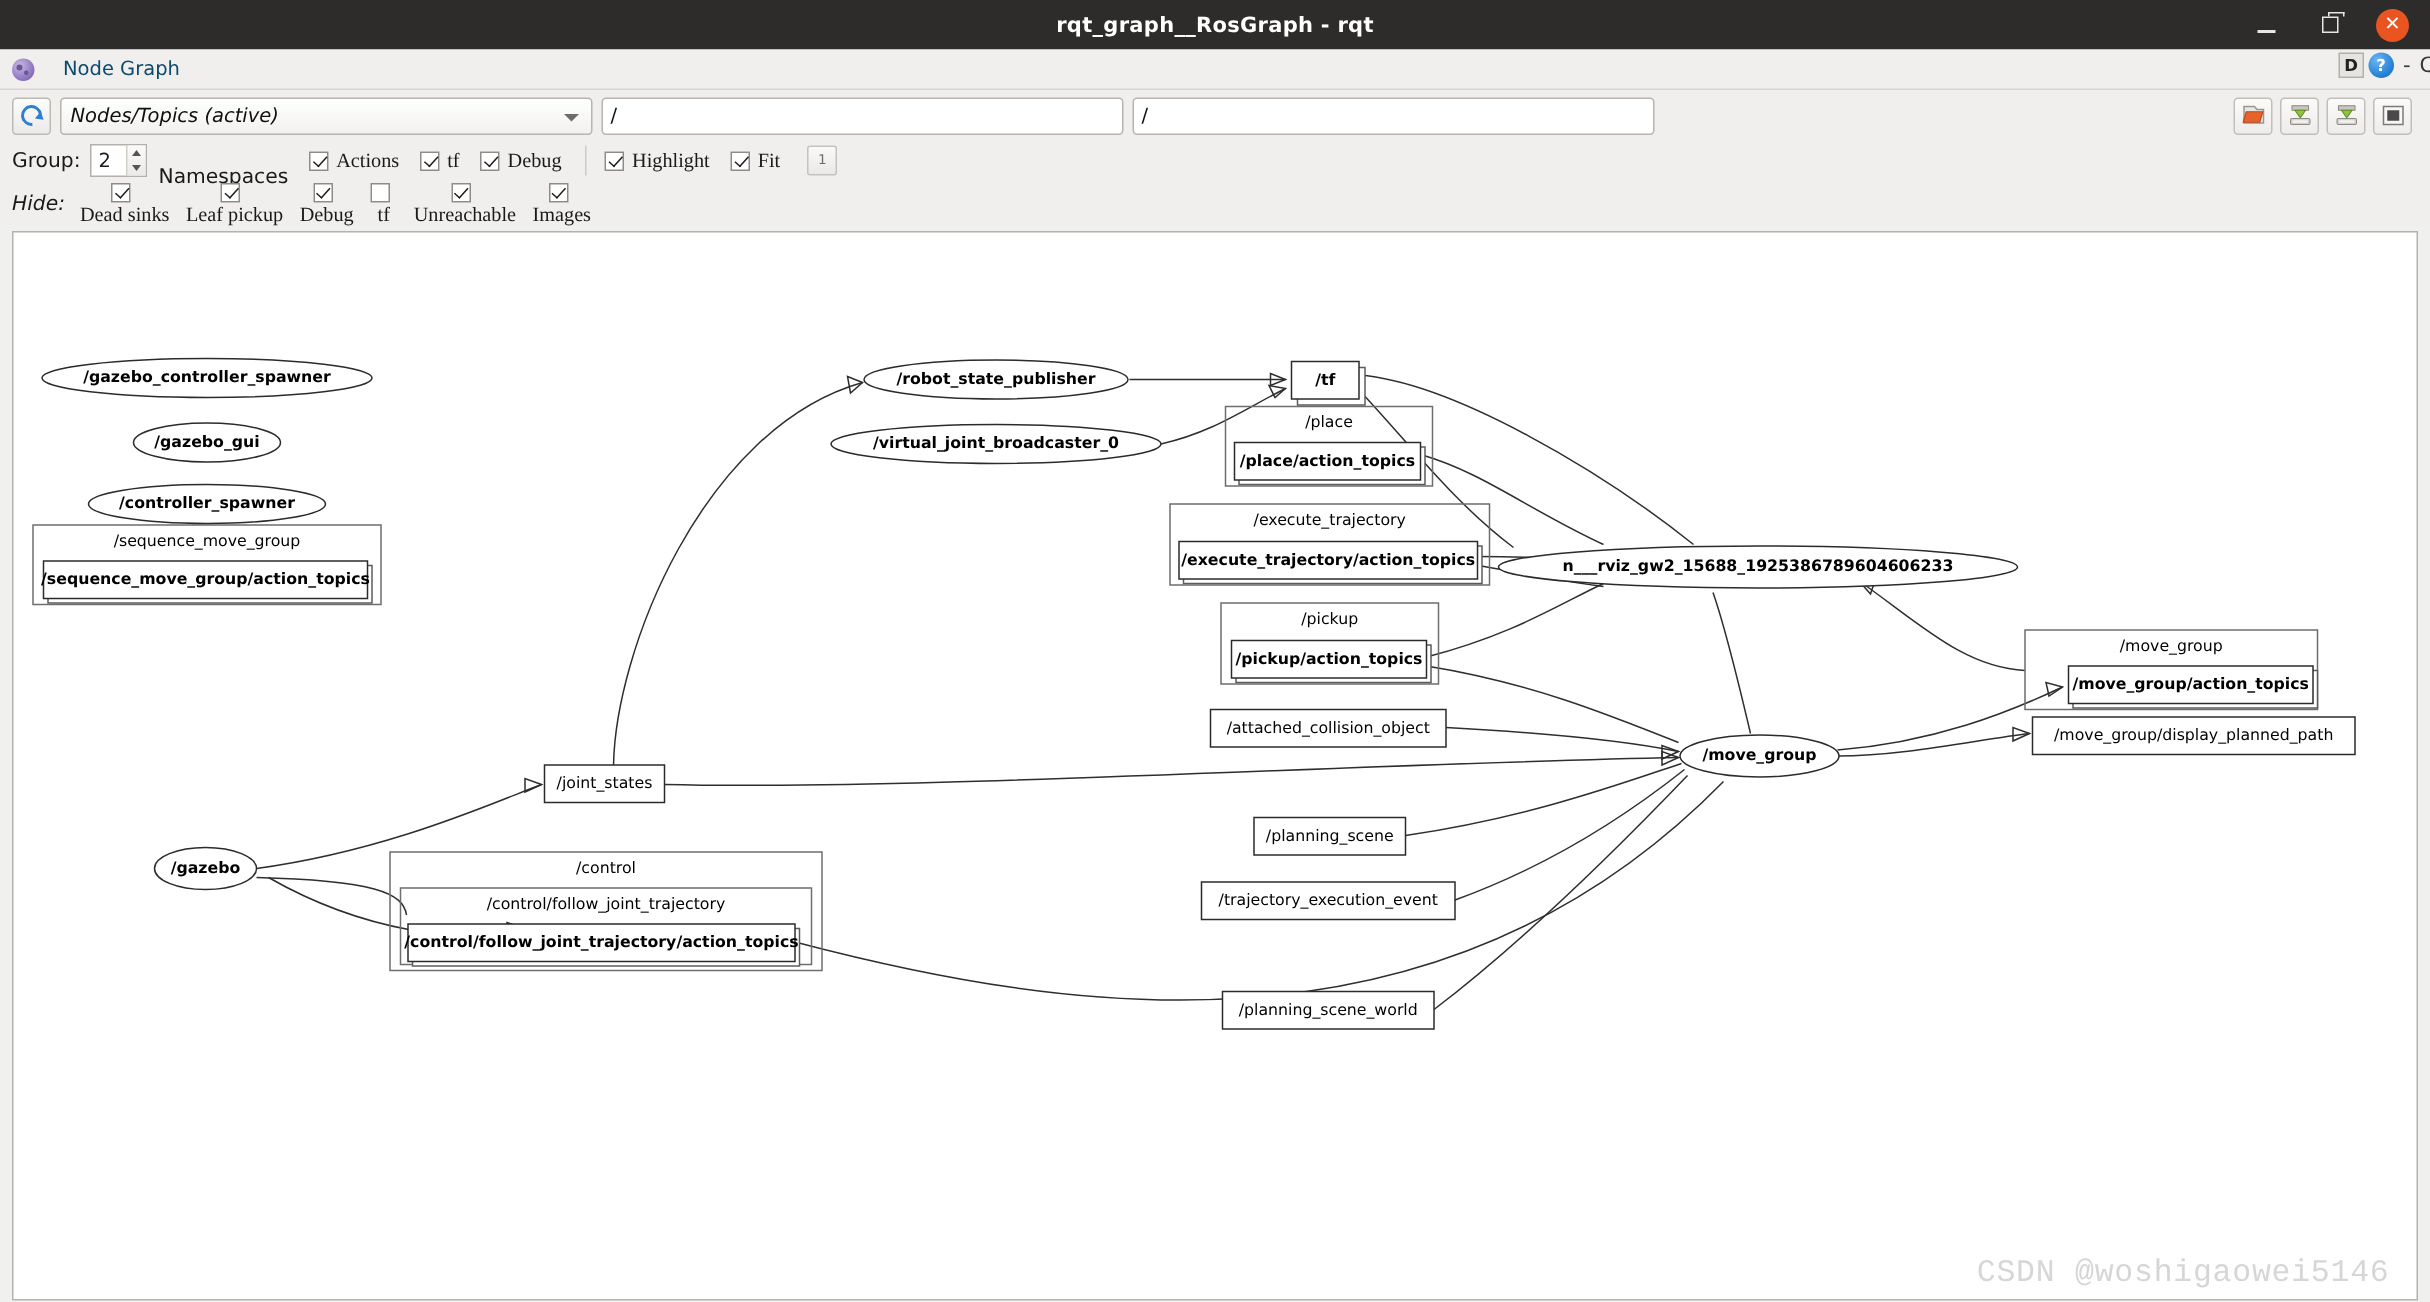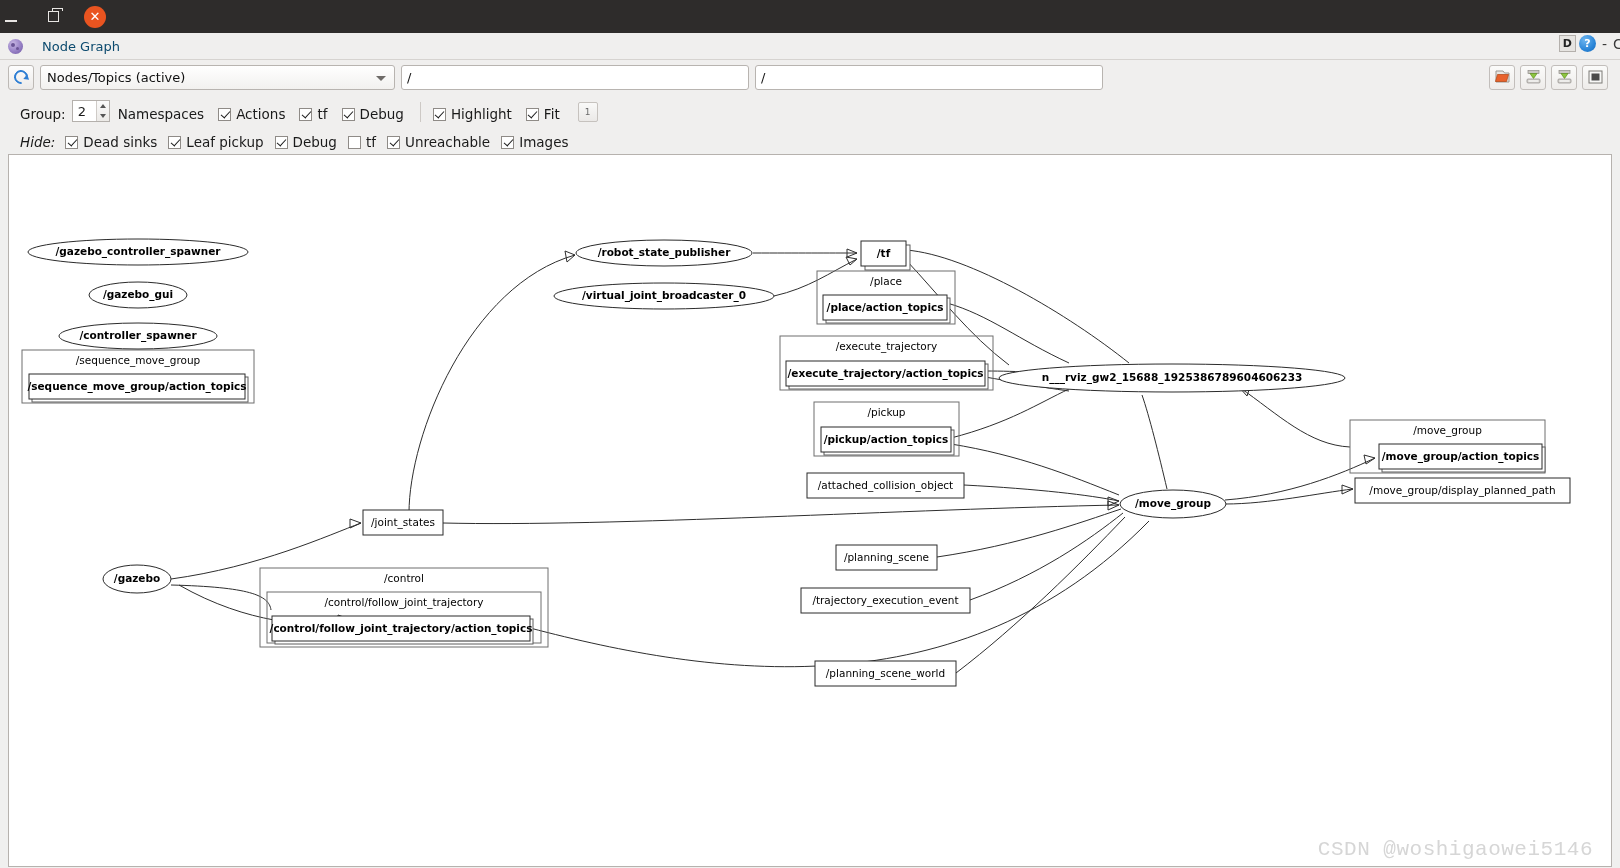--- a/index.html
+++ b/index.html
@@ -129,20 +129,21 @@
   }
   #combo {
     width: 355px; height: 25px;
     border: 1px solid #b8b4b0;
     border-radius: 3px;
     background: linear-gradient(#ffffff, #f2f1ef);
     display: flex; align-items: center;
     padding: 0 6px;
     font-size: 13px; color: #101010;
     position: relative;
+    font-style: italic;
   }
   #combo .combo-arrow {
     position: absolute; right: 8px; top: 10px;
     width: 0; height: 0;
     border-left: 5px solid transparent;
     border-right: 5px solid transparent;
     border-top: 5px solid #6e6b68;
   }
   .text-field {
     height: 25px;
@@ -161,23 +162,23 @@
     width: 26px; height: 25px;
     border: 1px solid #c2bebb;
     border-radius: 3px;
     background: linear-gradient(#fbfbfa, #eeecea);
     display: flex; align-items: center; justify-content: center;
     position: relative;
   }
 
   
   .opt-row {
-    display: flex; align-items: flex-end;
+    display: flex; align-items: center;
     font-size: 13.5px; color: #1a1a1a;
-    padding: 0 20px;
+    padding: 0 8px;
     height: 30px;
     background: #f0efee;
   }
   .opt-row.second { height: 28px; }
   .opt-label { margin-right: 6px; }
   .spin {
     width: 38px; height: 22px;
     border: 1px solid #b4b0ac; background: #fff;
     display: flex; align-items: center;
     padding-left: 5px; font-size: 13px;
@@ -187,22 +188,22 @@
     position: absolute; right: 0; top: 0; bottom: 0; width: 13px;
     border-left: 1px solid #cfcbc7;
     background: linear-gradient(#fafafa, #eceae7);
     display:flex; flex-direction: column;
   }
   .spin-btns div { flex:1; display:flex; align-items:center; justify-content:center; }
   .spin-up, .spin-down { width:0; height:0; border-left:3px solid transparent; border-right:3px solid transparent; }
   .spin-up { border-bottom: 4px solid #555; }
   .spin-down { border-top: 4px solid #555; }
 
-  .cb-item { display: flex; align-items: center; margin-right: 14px; }
-  .cb-item.tight { margin-right: 11px; }
+  .cb-item { display: flex; align-items: center; margin-right: 14px; font-family: Liberation Serif, serif; }
+  .cb-item.tight { margin-right: 11px; flex-direction: column; }
   .cb {
     width: 13px; height: 13px;
     border: 1px solid #8f8b87;
     background: #ffffff;
     margin-right: 5px;
     position: relative;
     flex: 0 0 auto;
   }
   .cb.checked:after {
     content: "";
@@ -258,20 +259,21 @@
     text-anchor: middle;
     dominant-baseline: middle;
   }
   .glabel.bold { font-weight: bold; }
   .gedge { fill: none; stroke: #2e2e2e; stroke-width: 1; }
 </style>
 </head>
 <body>
 
 <div id="titlebar">
+  <div class="title">rqt_graph__RosGraph - rqt</div>
   <div id="win-buttons">
     <div class="win-btn">
         <span class="min-glyph"></span>
       </div>
     <div class="win-btn">
         <span class="max-glyph"></span>
       </div>
     <div class="win-btn close">✕</div>
   </div>
 </div>

